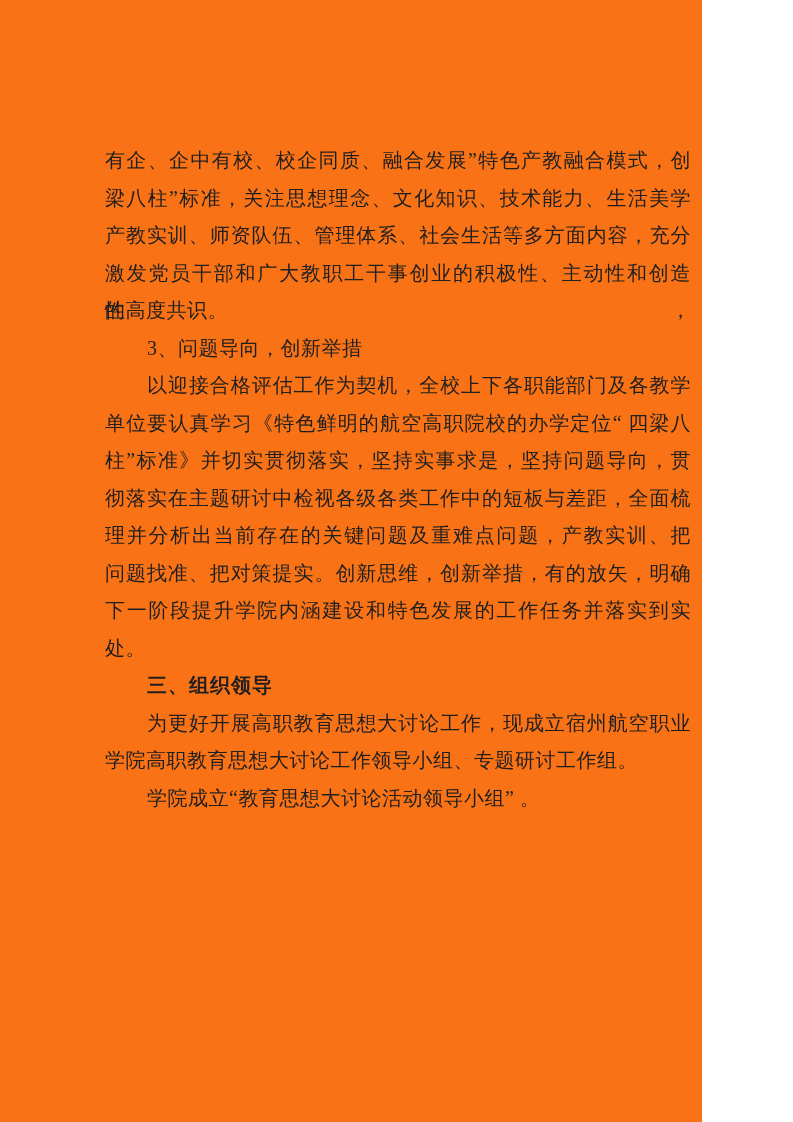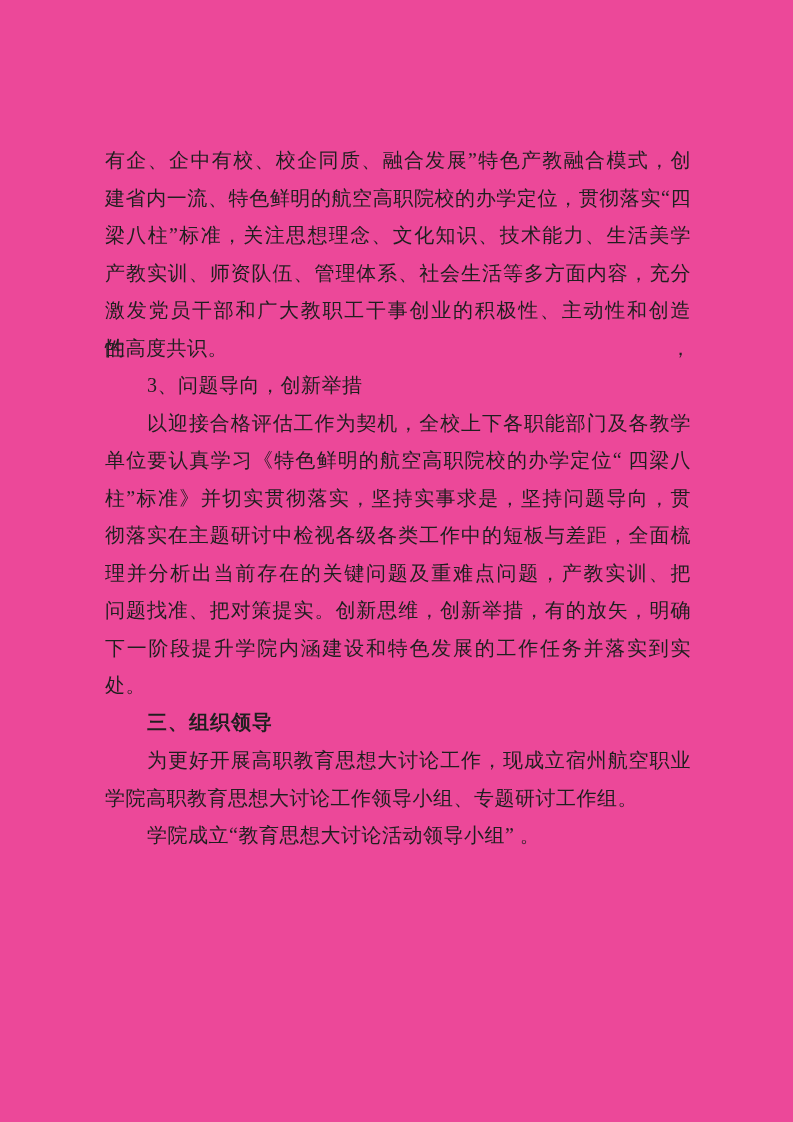--- a/index.html
+++ b/index.html
@@ -2,23 +2,23 @@
 <html><head>
 <meta charset="utf-8">
 <style>
   html, body {
     margin: 0;
     padding: 0;
     background: #ffffff;
   }
   .page {
     position: relative;
-    width: 793px;
+    width: 702px;
     height: 1122px;
-    background: #ec4899;
+    background: #f97316;
     overflow: hidden;
   }
   .text-block {
     position: absolute;
     left: 105px;
     top: 142px;
     width: 586px;
   }
   .line {
     font-family: "Liberation Serif", serif;
@@ -30,36 +30,35 @@
     text-justify: inter-character;
     letter-spacing: 0.5px;
   }
   .line.just {
     text-align-last: justify;
   }
   .line.indent {
     text-indent: 42px;
   }
   .line.hei {
-    font-family: Liberation Mono, monospace;
+    font-family: Liberation Serif, serif;
     font-weight: 700;
     letter-spacing: 1px;
   }
   .line.kai {
     font-weight: 700;
     letter-spacing: 1px;
   }
 </style>
 </head>
 <body>
 
 <div class="page">
   <div class="text-block">
       <div class="line just">有企、企中有校、校企同质、融合发展”特色产教融合模式，创</div>
-      <div class="line just">建省内一流、特色鲜明的航空高职院校的办学定位，贯彻落实“四</div>
       <div class="line just">梁八柱”标准，关注思想理念、文化知识、技术能力、生活美学</div>
       <div class="line just">产教实训、师资队伍、管理体系、社会生活等多方面内容，充分</div>
       <div class="line just">激发党员干部和广大教职工干事创业的积极性、主动性和创造性，</div>
       <div class="line">的高度共识。</div>
       <div class="line indent">3、问题导向，创新举措</div>
       <div class="line just indent">以迎接合格评估工作为契机，全校上下各职能部门及各教学</div>
       <div class="line just">单位要认真学习《特色鲜明的航空高职院校的办学定位“ 四梁八</div>
       <div class="line just">柱”标准》并切实贯彻落实，坚持实事求是，坚持问题导向，贯</div>
       <div class="line just">彻落实在主题研讨中检视各级各类工作中的短板与差距，全面梳</div>
       <div class="line just">理并分析出当前存在的关键问题及重难点问题，产教实训、把</div>

